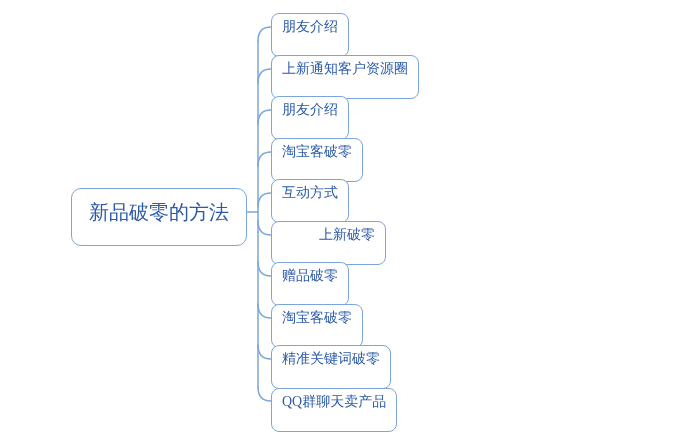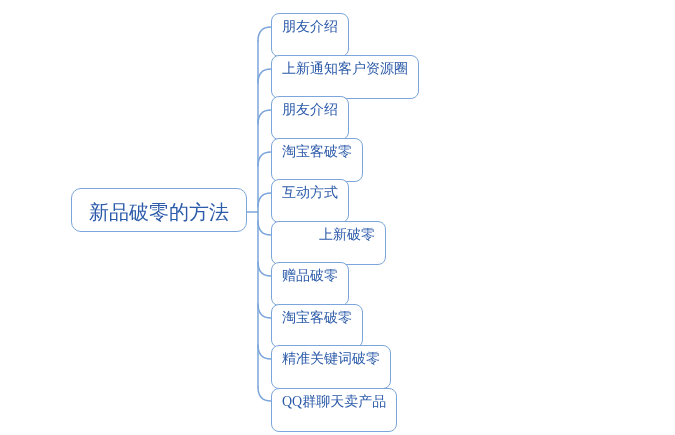--- a/index.html
+++ b/index.html
@@ -29,21 +29,21 @@
     background:var(--bg);
     border:1.5px solid var(--node-border);
     color:var(--node-text);
     white-space:nowrap;
     cursor:default;
   }
   .node.root{
     left:71px;
     top:188px;
     width:176px;
-    height:44px;
+    height:58px;
     line-height:47px;
     text-align:center;
     font-size:20px;
     border-radius:10px;
   }
   .node.branch{
     left:271px;
     height:44px;
     line-height:25px;
     padding:0 10px;

